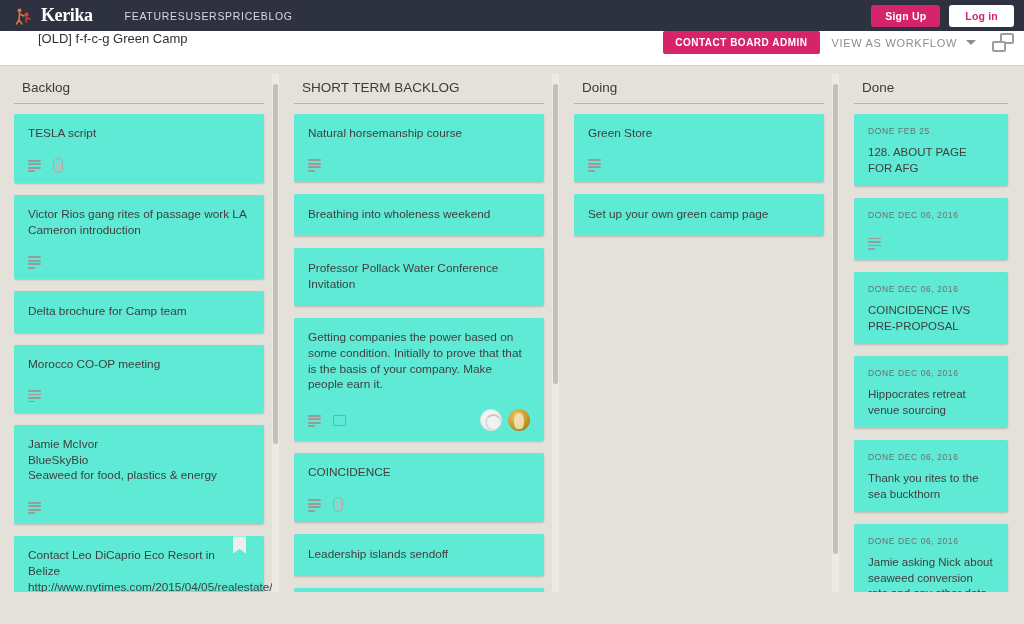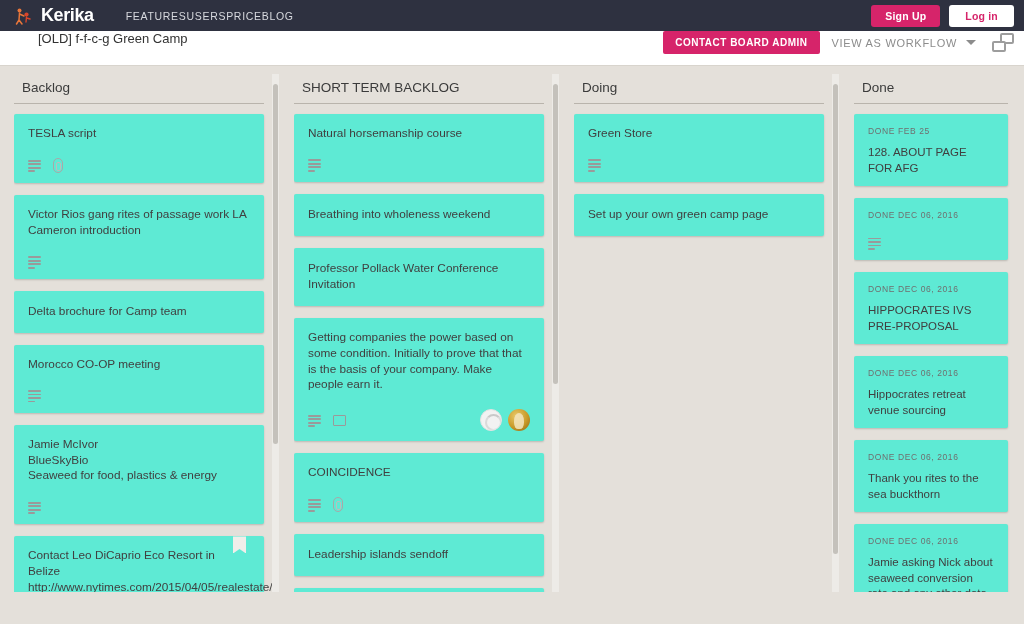--- a/index.html
+++ b/index.html
@@ -20,21 +20,21 @@
     padding: 0 10px 0 14px;
     position: relative;
   }
   .brand { display: flex; align-items: center; gap: 7px; }
   .brand-mark { width: 20px; height: 20px; position: relative; }
   .brand-name {
     color: #ffffff;
     font-size: 18px;
     font-weight: bold;
     letter-spacing: -0.4px;
-    font-family: Liberation Sans, sans-serif;
+    font-family: Liberation Serif, serif;
   }
   .nav-links { display: flex; align-items: center; margin-left: 32px; }
   .nav-link {
     color: #d7d9de;
     font-size: 10.5px;
     letter-spacing: 0.7px;
     text-decoration: none;
     cursor: pointer;
   }
   .nav-right { margin-left: auto; display: flex; align-items: center; gap: 9px; }
@@ -425,21 +425,21 @@
             <span class="ic ic-desc">
               <i></i>
               <i></i>
               <i></i>
               <i></i>
             </span>
           </div>
         </div>
         <div class="card done">
           <div class="done-label">DONE DEC 06, 2016</div>
-          <div class="card-title">HIPPOCRATES IVS PRE-PROPOSAL</div>
+          <div class="card-title">COINCIDENCE IVS PRE-PROPOSAL</div>
         </div>
         <div class="card done">
           <div class="done-label">DONE DEC 06, 2016</div>
           <div class="card-title">Hippocrates retreat venue sourcing</div>
         </div>
         <div class="card done">
           <div class="done-label">DONE DEC 06, 2016</div>
           <div class="card-title">Thank you rites to the sea buckthorn</div>
         </div>
         <div class="card done">

